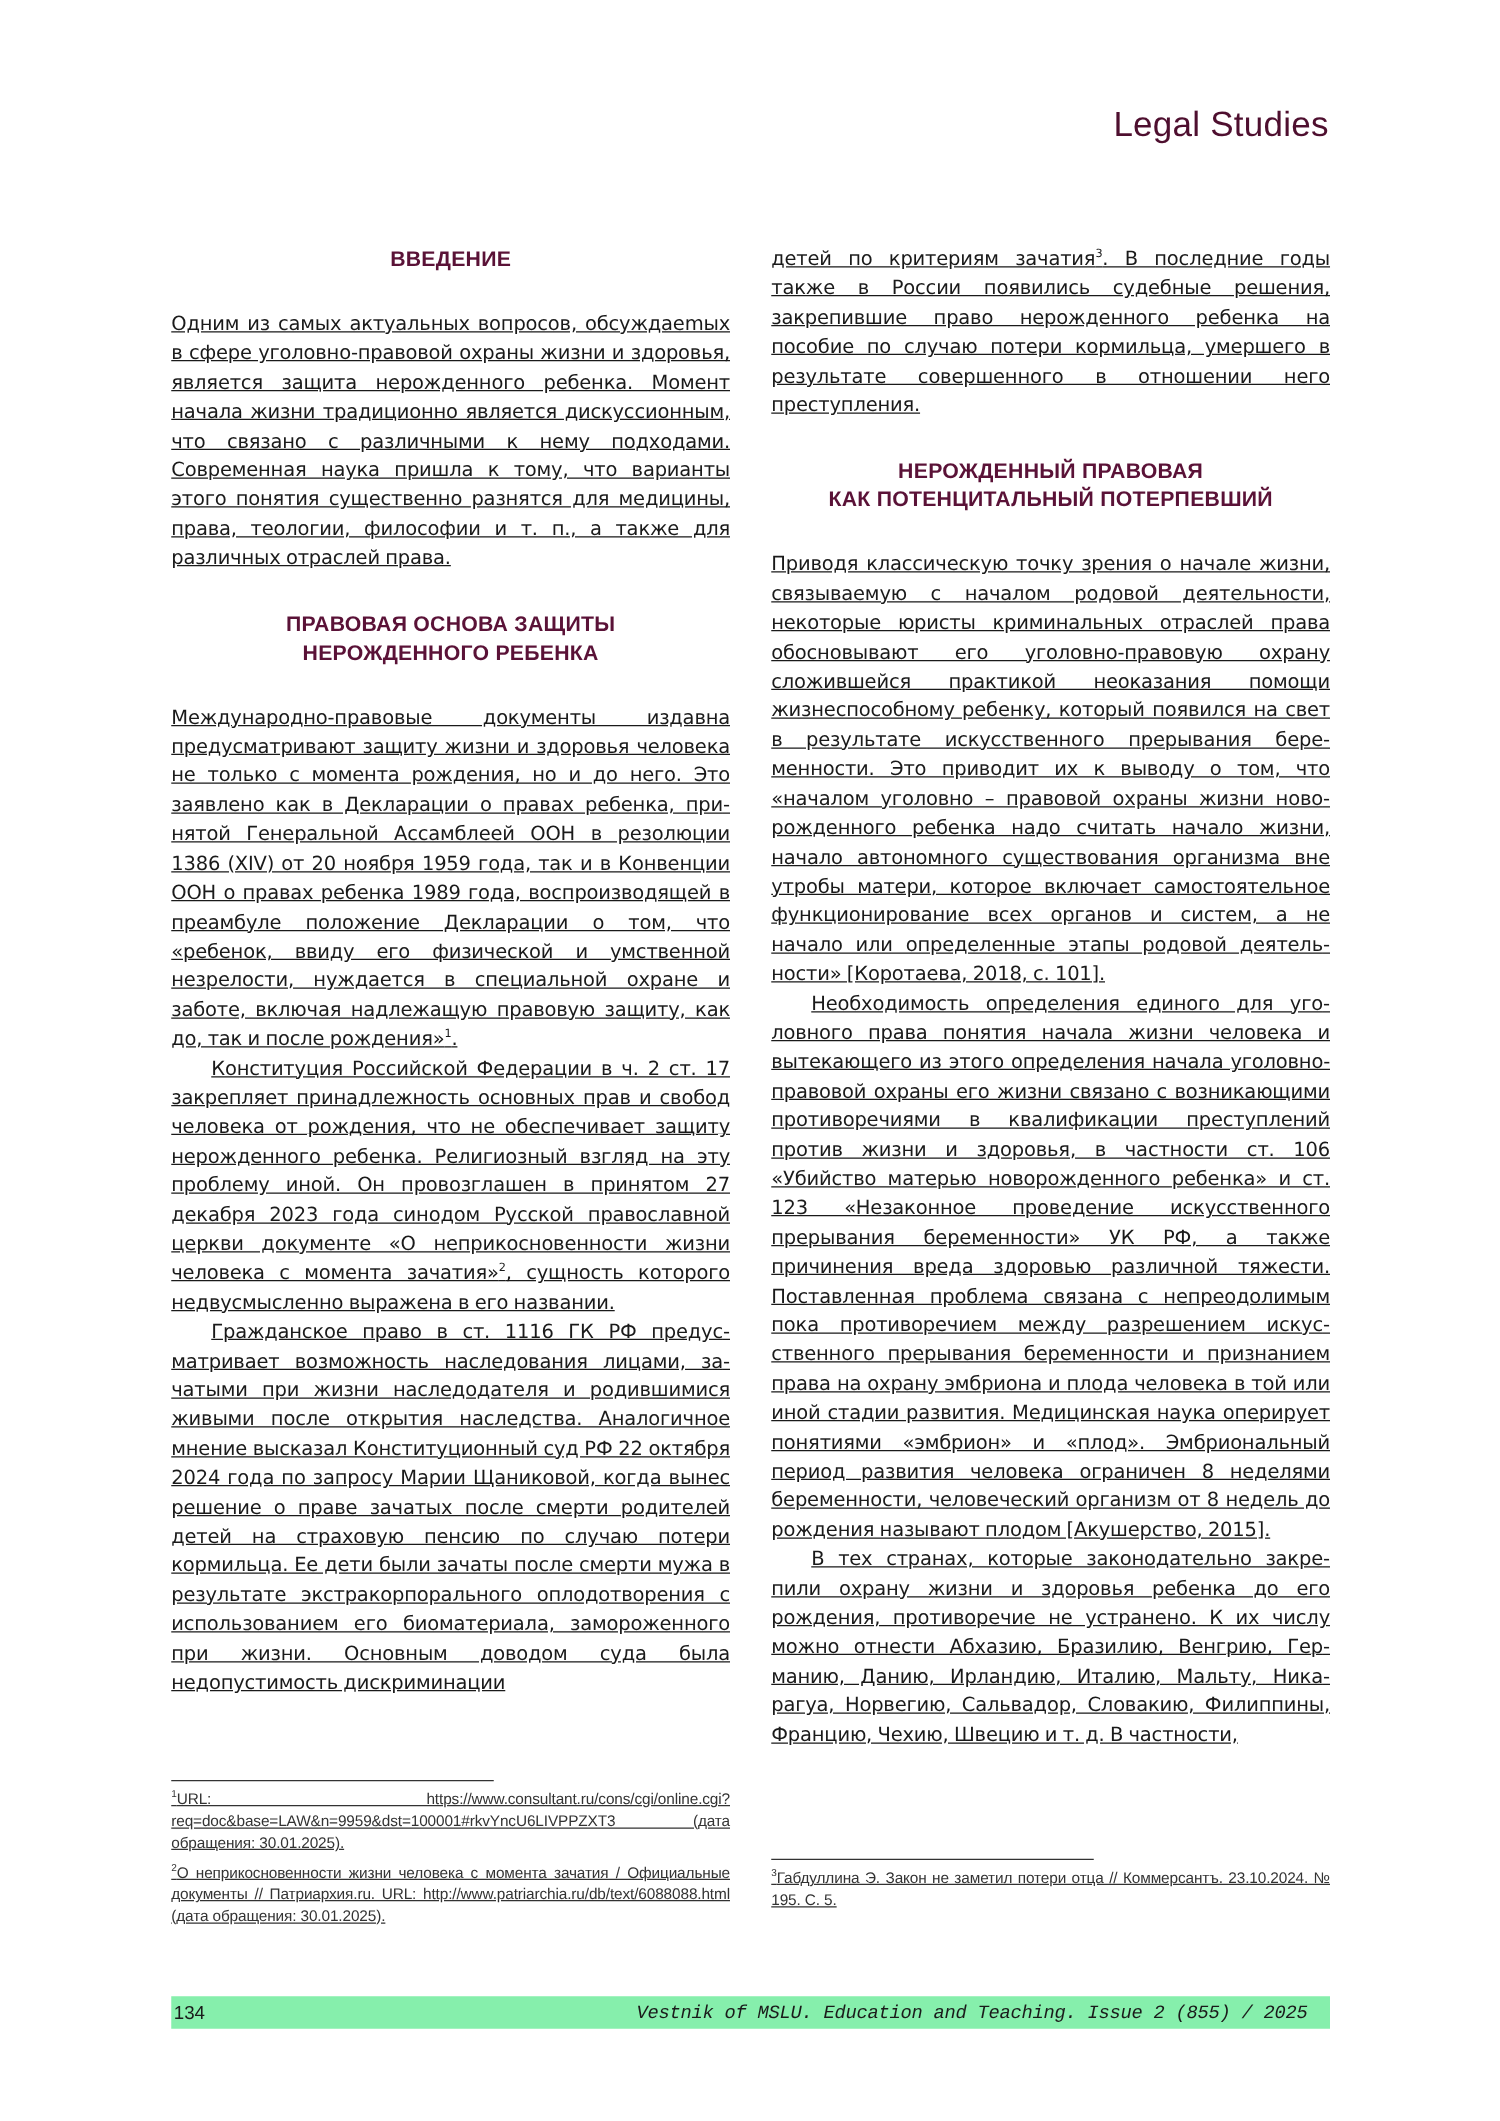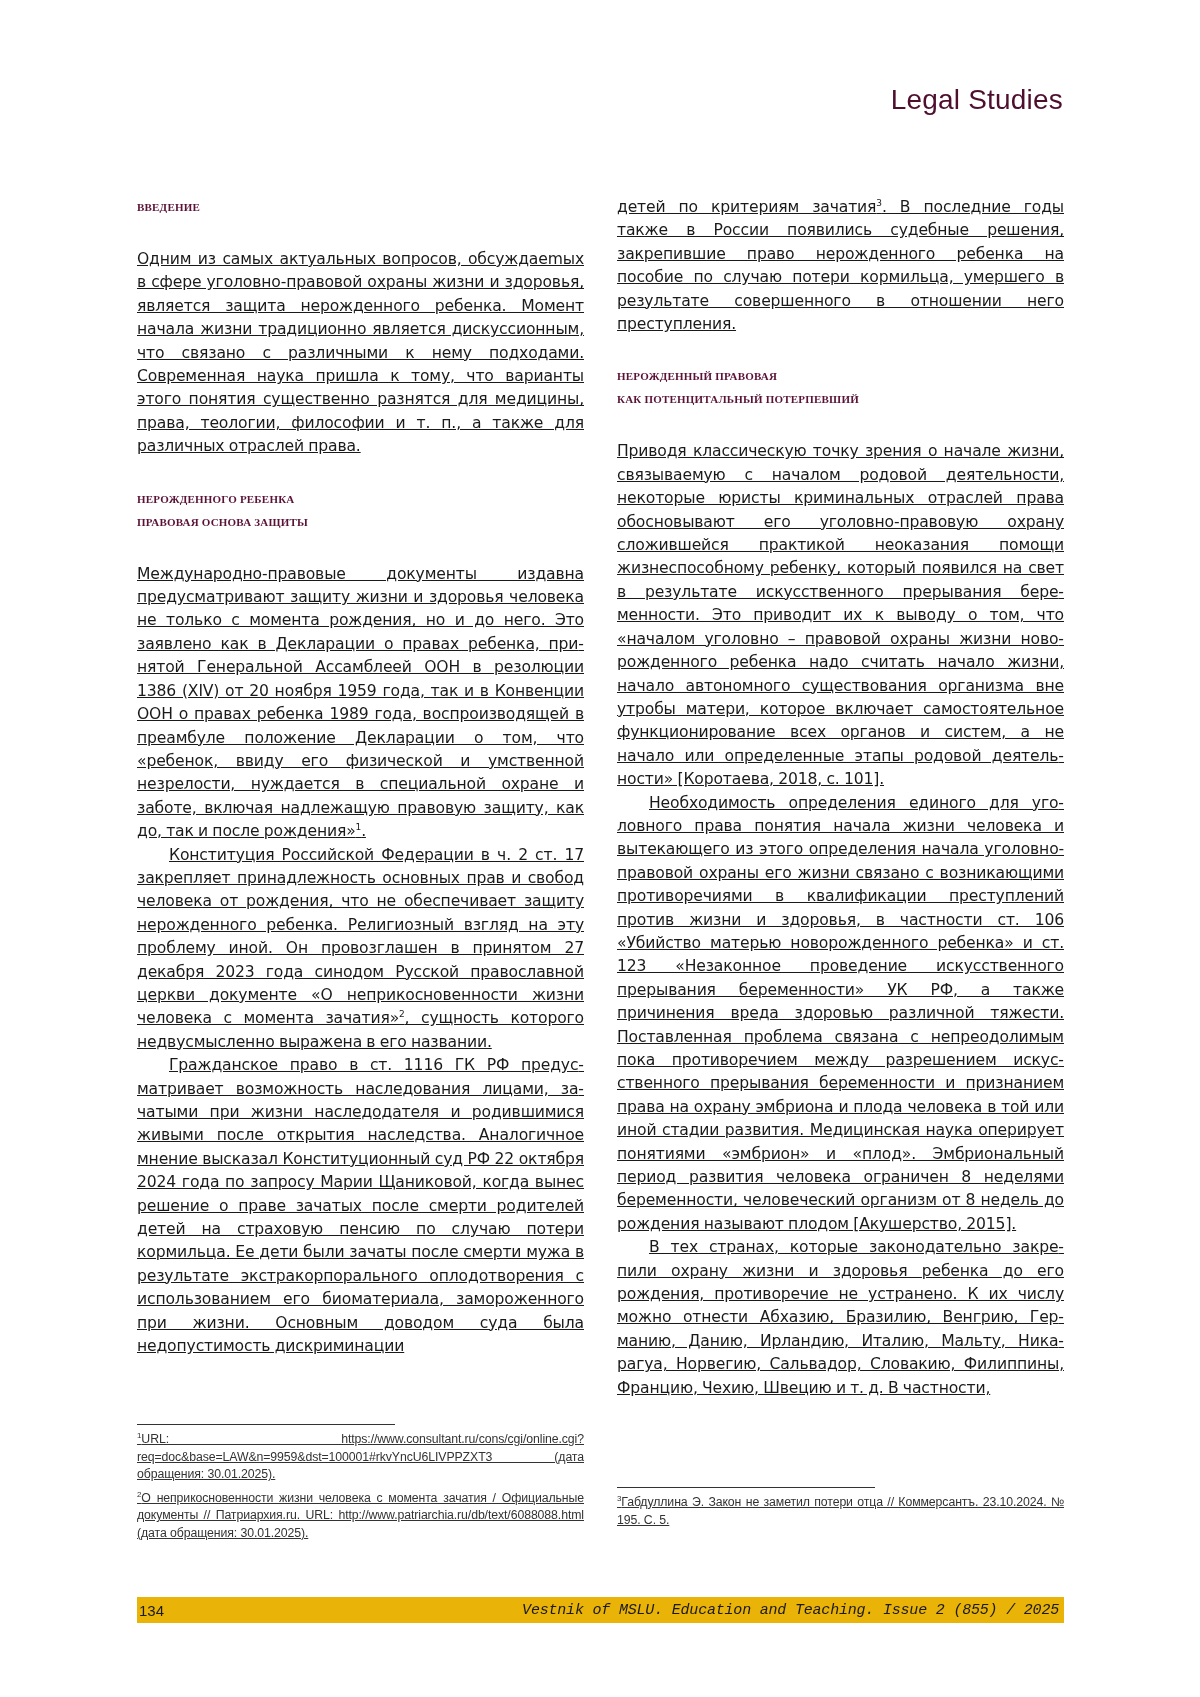--- a/index.html
+++ b/index.html
@@ -26,27 +26,28 @@
     }
     .column {
       position: absolute;
       top: 196px;
       width: 447px;
     }
     .col-left { left: 137px; }
     .col-right { left: 617px; }
 
     .section-heading {
-      font-family: Liberation Serif, serif;
+      font-family: Liberation Sans, sans-serif;
       font-weight: bold;
-      font-size: 11px;
+      font-size: 17px;
       line-height: 23px;
       color: #5a1237;
       margin: 0;
       letter-spacing: 0.2px;
+      text-align: center;
     }
     .section-heading .hline { display: block; }
 
     .para {
       margin: 0;
       font-size: 15.6px;
       line-height: 23.4px;
       text-align: justify;
       hyphens: manual;
       letter-spacing: -0.15px;
@@ -85,26 +86,26 @@
       text-decoration: underline;
     }
     .footnote sup { font-size: 8px; }
 
     .footer-bar {
       position: absolute;
       left: 137px;
       top: 1597px;
       width: 927px;
       height: 26px;
-      background: #eab308;
+      background: #86efac;
       display: flex;
       align-items: center;
       justify-content: space-between;
       box-sizing: border-box;
-      padding: 0 5px 0 2px;
+      padding: 0 18px 0 2px;
     }
     .page-number {
       font-family: "Liberation Sans", "DejaVu Sans", sans-serif;
       font-size: 15px;
       color: #1a1a1a;
     }
     .journal-info {
       font-family: Liberation Mono, monospace;
       font-style: italic;
       font-size: 15px;
@@ -119,22 +120,22 @@
 
 <div class="column col-left">
   <h2 class="section-heading">
     <span class="hline">ВВЕДЕНИЕ</span>
   </h2>
   <div class="gap-after-heading"></div>
   <p class="para">Одним из самых актуальных вопросов, обсуждае­mых в сфере уголовно-правовой охраны жизни и здоровья, является защита нерожденного ребен­ка. Момент начала жизни традиционно является дискуссионным, что связано с различными к нему подходами. Современная наука пришла к тому, что варианты этого понятия существенно разнятся для медицины, права, теологии, философии и т. п., а так­же для различных отраслей права.</p>
 
   <div class="gap-section"></div>
   <h2 class="section-heading">
+    <span class="hline">ПРАВОВАЯ ОСНОВА ЗАЩИТЫ</span>
     <span class="hline">НЕРОЖДЕННОГО РЕБЕНКА</span>
-    <span class="hline">ПРАВОВАЯ ОСНОВА ЗАЩИТЫ</span>
   </h2>
   <div class="gap-after-heading"></div>
 
   <p class="para"><span>Международно-правовые документы издавна предусматривают защиту жизни и здоровья челове­ка не только с момента рождения, но и до него. Это заявлено как в Декларации о правах ребенка, при­нятой Генеральной Ассамблеей ООН в резолюции 1386 (XIV) от 20 ноября 1959 года, так и в Конвен­ции ООН о правах ребенка 1989 года, воспроизво­дящей в преамбуле положение Декларации о том, что «ребенок, ввиду его физической и умствен­ной незрелости, нуждается в специальной охране и заботе, включая надлежащую правовую защиту, как до, так и после рождения»</span><sup>1</sup><span>.</span></p>
 
   <p class="para indent"><span>Конституция Российской Федерации в ч. 2 ст. 17 закрепляет принадлежность основных прав и свобод человека от рождения, что не обеспечи­вает защиту нерожденного ребенка. Религиозный взгляд на эту проблему иной. Он провозглашен в принятом 27 декабря 2023 года синодом Русской православной церкви документе «О неприкос­новенности жизни человека с момента зачатия»</span><sup>2</sup><span>, сущность которого недвусмысленно выражена в его названии.</span></p>
 
   <p class="para indent">Гражданское право в ст. 1116 ГК РФ предус­матривает возможность наследования лицами, за­чатыми при жизни наследодателя и родившимися живыми после открытия наследства. Аналогичное мнение высказал Конституционный суд РФ 22 ок­тября 2024 года по запросу Марии Щаниковой, когда вынес решение о праве зачатых после смер­ти родителей детей на страховую пенсию по слу­чаю потери кормильца. Ее дети были зачаты после смерти мужа в результате экстракорпорального оплодотворения с использованием его биомате­риала, замороженного при жизни. Основным до­водом суда была недопустимость дискриминации</p>
 </div>
 

